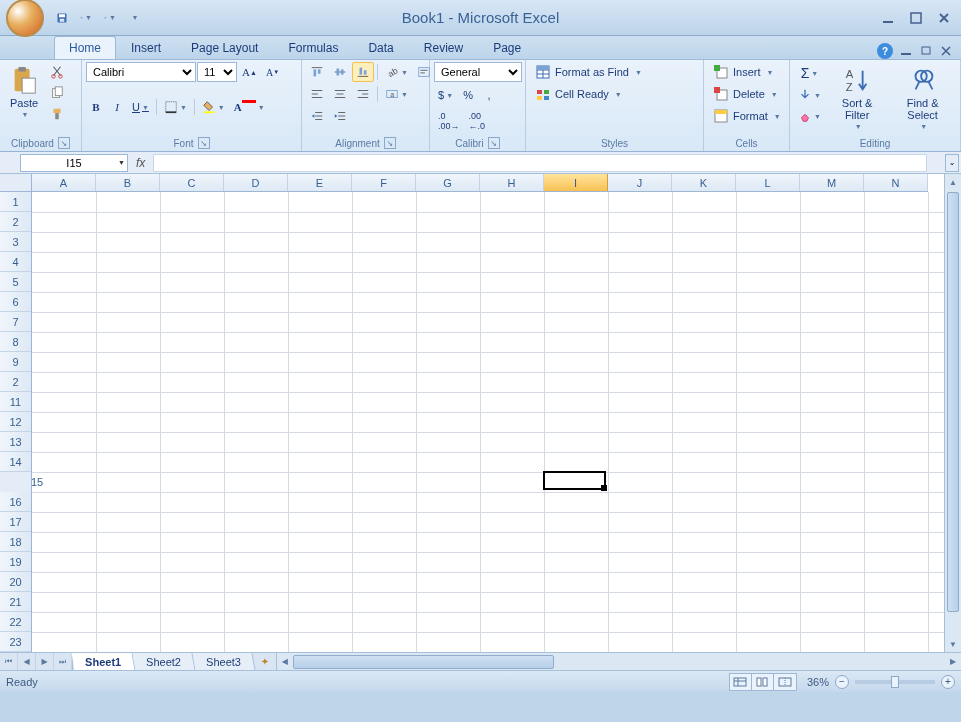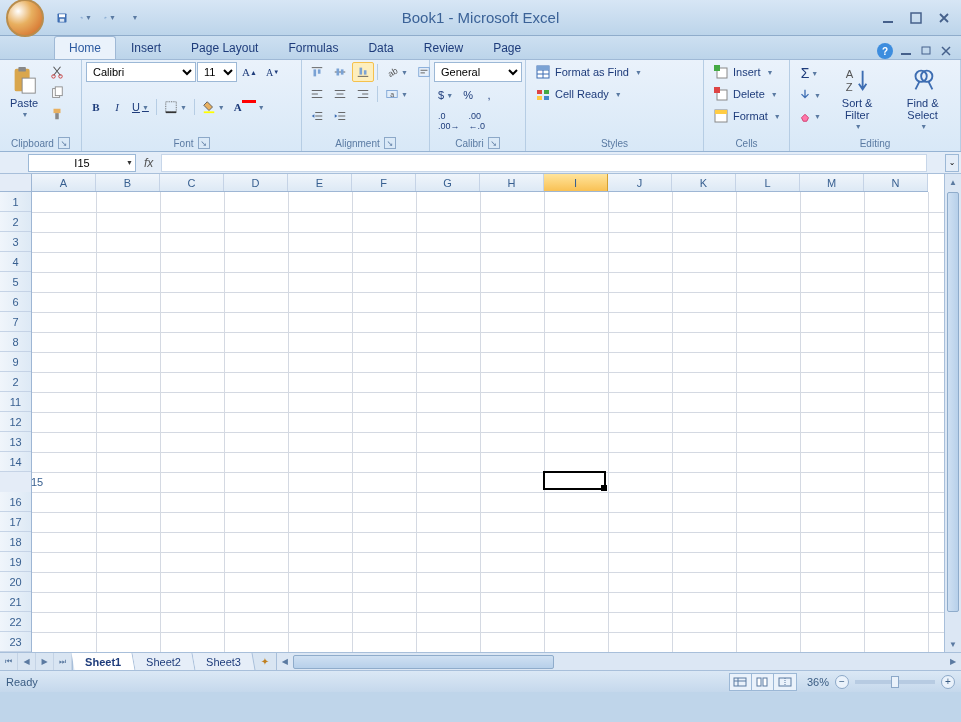--- a/index.html
+++ b/index.html
@@ -35,21 +35,21 @@
 .bigbtn { display: flex; flex-direction: column; align-items: center; padding: 2px 4px; gap: 2px; font-size: 11px; color: #1e3c7b; text-align: center; line-height: 1.1; }
 .bigbtn svg { width: 30px; height: 30px; }
 .dd-arrow { font-size: 7px; margin-left: 2px; color: #5a7aa2; }
 select.font-sel { font-size: 11px; height: 20px; border: 1px solid #9cb8d6; background: #fff; padding: 0 2px; }
 .sep-v { width: 1px; background: #b6cde4; margin: 2px 2px; align-self: stretch; }
 .stylebtn { display: flex; align-items: center; gap: 4px; padding: 1px 4px; font-size: 11px; color: #1e3c7b; }
 .stylebtn svg { width: 16px; height: 16px; }
 
 
 .fxbar { height: 22px; background: #e4edf8; border-bottom: 1px solid #a8bfda; display: flex; align-items: center; }
-.namebox { width: 108px; height: 18px; background: #fff; border: 1px solid #9cb8d6; margin-left: 28px; display: flex; align-items: center; padding: 0 4px; font-size: 11px; justify-content: center; position: relative; }
+.namebox { width: 108px; height: 18px; background: #fff; border: 1px solid #9cb8d6; margin-left: 20px; display: flex; align-items: center; padding: 0 4px; font-size: 11px; justify-content: center; position: relative; }
 .namebox .nbdd { position: absolute; right: 2px; font-size: 7px; color: #333; }
 .fx-icon { margin: 0 8px; font-style: italic; font-size: 12px; color: #555; }
 .fx-input { flex: 1; height: 18px; background: #fff; border: 1px solid #c7d6e9; margin-right: 18px; padding: 0 4px; font-size: 11px; }
 .fxexpand { width: 14px; height: 18px; border: 1px solid #9cb8d6; background: #e4edf8; margin-right: 2px; font-size: 8px; display: flex; align-items: center; justify-content: center; }
 
 
 .gridwrap { position: relative; height: 478px; background: #fff; display: flex; }
 .rowhdrs { width: 32px; background: #e4ecf7; border-right: 1px solid #9eb6d4; }
 .colhdrs { height: 18px; background: #e4ecf7; border-bottom: 1px solid #9eb6d4; display: flex; }
 .corner { width: 32px; height: 18px; background: #e4ecf7; border-right: 1px solid #9eb6d4; border-bottom: 1px solid #9eb6d4; }

